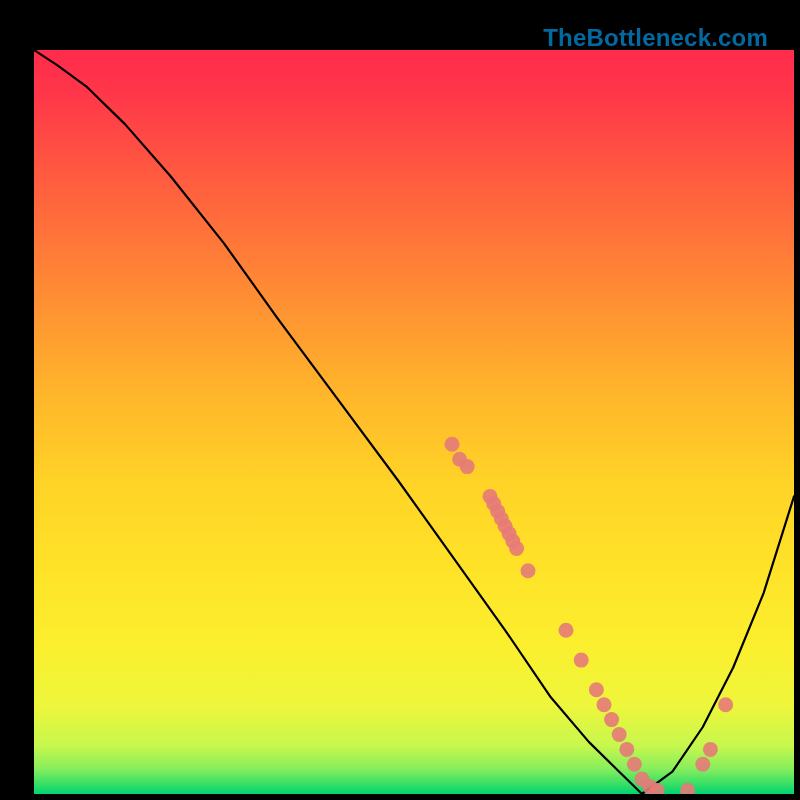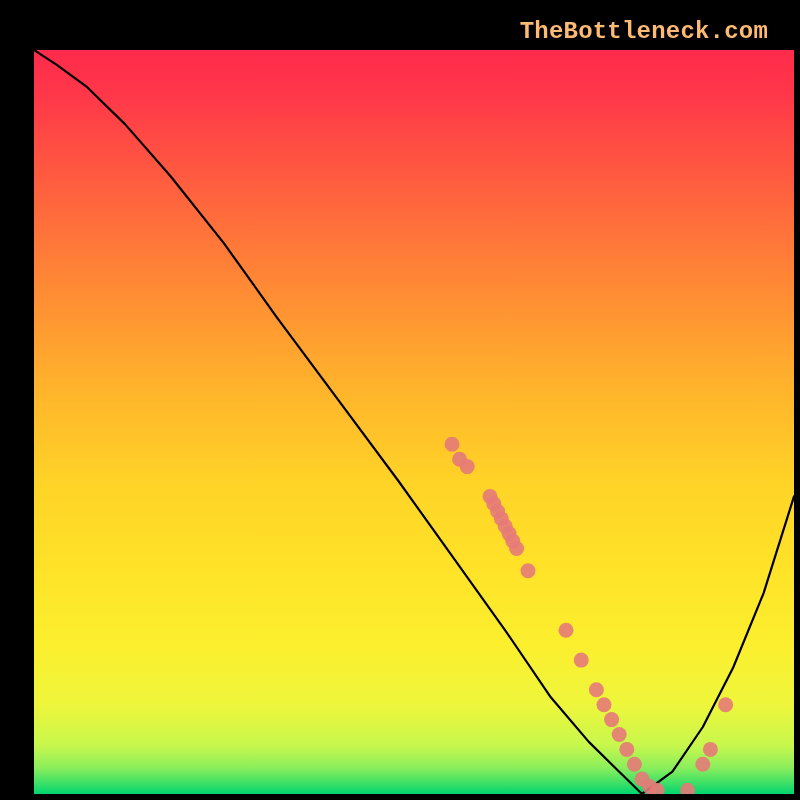--- a/index.html
+++ b/index.html
@@ -20,26 +20,26 @@
   }
   .plot {
     position: absolute;
     left: 20px;
     top: 36px;
     width: 760px;
     height: 744px;
   }
   .watermark {
     position: absolute;
-    top: 4px;
+    top: 10px;
     right: 18px;
-    font-family: Liberation Mono, monospace;
+    font-family: Liberation Sans, sans-serif;
     font-size: 24px;
     font-weight: 600;
-    color: #fdba74;
+    color: #0369a1;
     letter-spacing: 0.2px;
   }
   .curve {
     fill: none;
     stroke: #000;
     stroke-width: 2.2;
     stroke-linejoin: round;
     stroke-linecap: round;
   }
   .dot {

